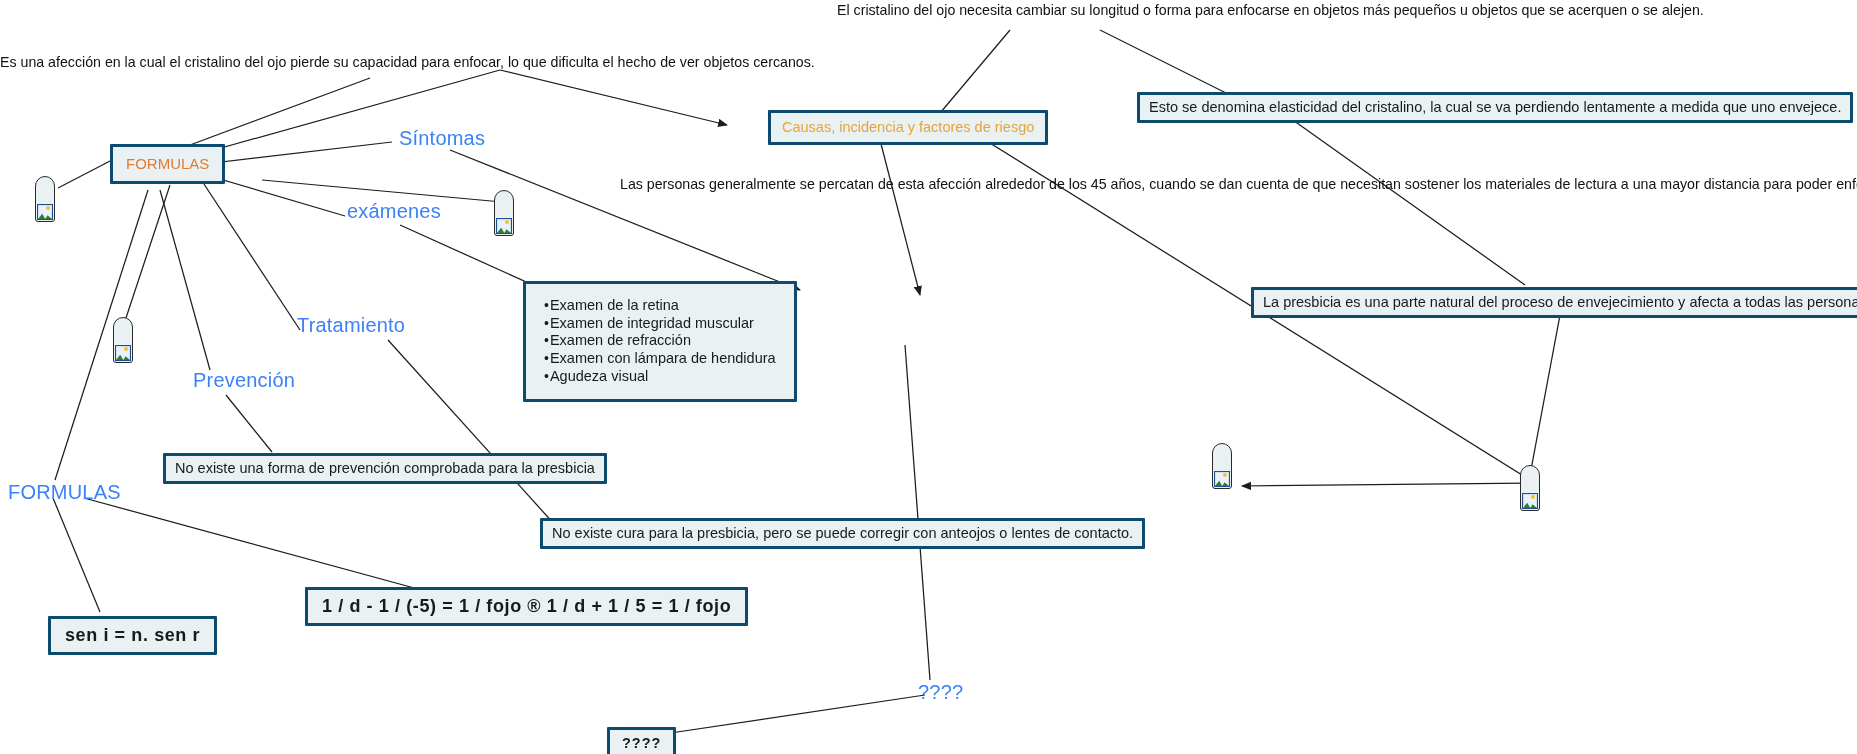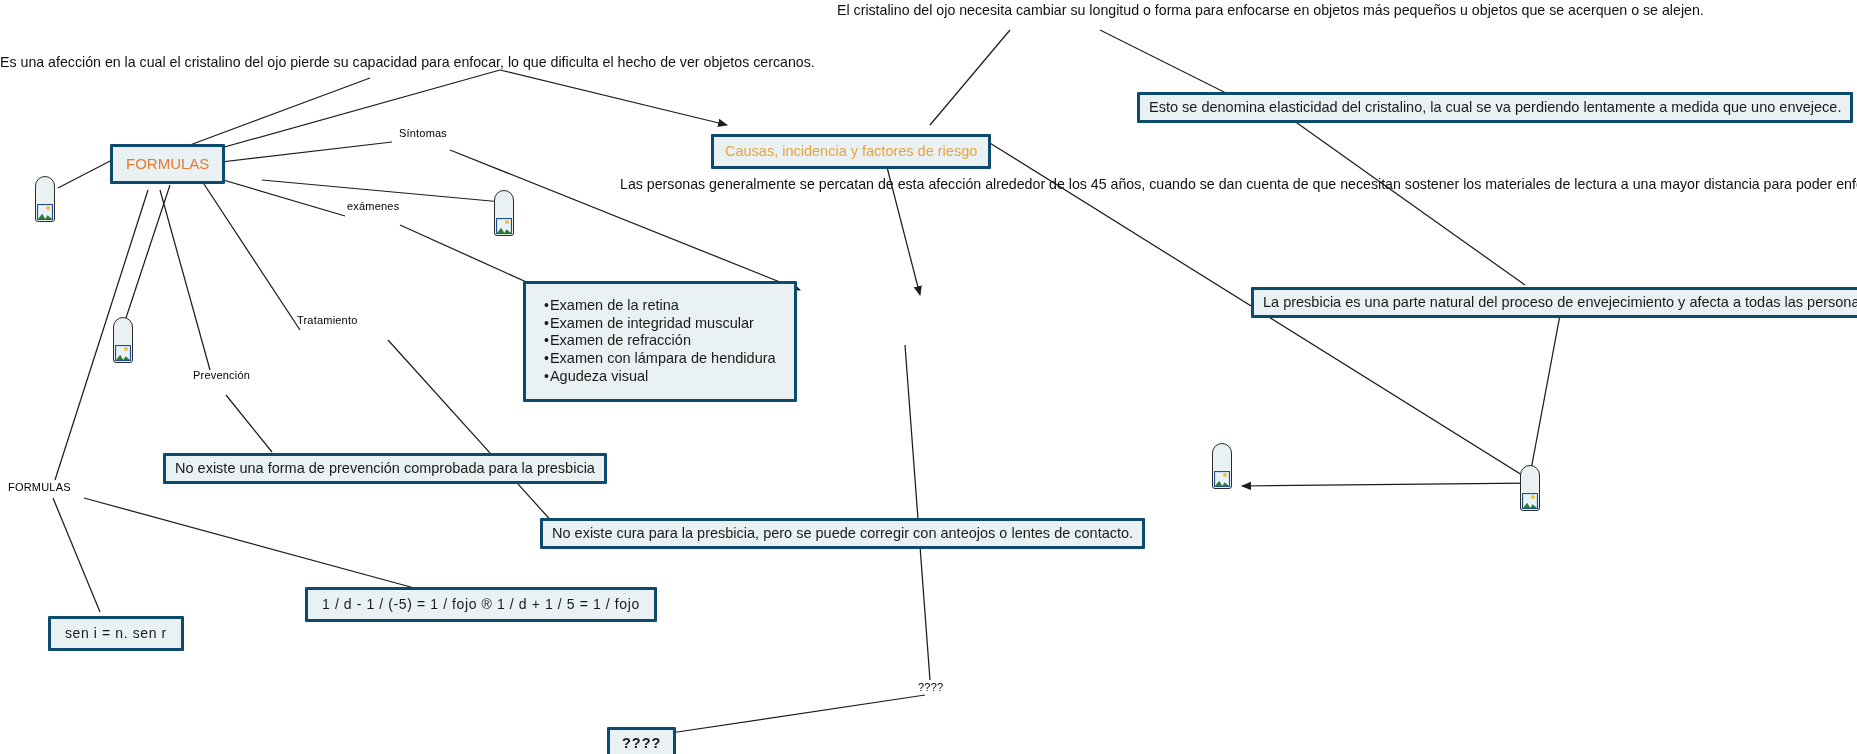--- a/index.html
+++ b/index.html
@@ -63,40 +63,41 @@
     position: absolute;
     color: #111111;
     font-size: 14.2px;
     white-space: nowrap;
     font-family: "Liberation Sans", sans-serif;
     text-align: center;
   }
   
   .linklabel {
     position: absolute;
-    color: #000000;
-    font-size: 11px;
+    color: #3b82f6;
+    font-size: 20px;
     white-space: nowrap;
     letter-spacing: 0.2px;
   }
   
   .node.concept {
     color: #E07B32;
     font-size: 15px;
     padding: 8px 13px;
   }
   .node.concept.sub {
     color: #E8A33D;
     font-size: 14.5px;
     padding: 6px 11px;
   }
   .node.formula {
-    font-size: 14px;
+    font-size: 18px;
     padding: 6px 14px;
     letter-spacing: 0.6px;
+    font-weight: bold;
   }
   .node.qmark {
     font-size: 14.5px;
     padding: 5px 12px;
     font-weight: bold;
     letter-spacing: 1px;
   }
   
   .resnode {
     position: absolute;
@@ -209,21 +210,21 @@
   <div class="linklabel" style="left:297px; top:314px;">Tratamiento</div>
 
   <div class="linklabel" style="left:193px; top:369px;">Prevención</div>
 
   <div class="linklabel" style="left:8px; top:481px;">FORMULAS</div>
 
   <div class="linklabel" style="left:918px; top:681px;">????</div>
 
   <div class="node concept" style="left:110px; top:144px;">FORMULAS</div>
 
-  <div class="node concept sub" style="left:711px; top:110px;margin-top:24px;">Causas, incidencia y factores de riesgo</div>
+  <div class="node concept sub" style="left:768px; top:110px;">Causas, incidencia y factores de riesgo</div>
 
   <div class="node qmark" style="left:607px; top:727px;">????</div>
 
   <div class="node" style="left:1137px; top:92px;">Esto se denomina elasticidad del cristalino, la cual se va perdiendo lentamente a medida que uno envejece.</div>
 
   <div class="node" style="left:1251px; top:287px;">La presbicia es una parte natural del proceso de envejecimiento y afecta a todas las personas.</div>
 
   <div class="node" style="left:163px; top:453px;">No existe una forma de prevención comprobada para la presbicia</div>
 
   <div class="node" style="left:540px; top:518px;">No existe cura para la presbicia, pero se puede corregir con anteojos o lentes de contacto.</div>

